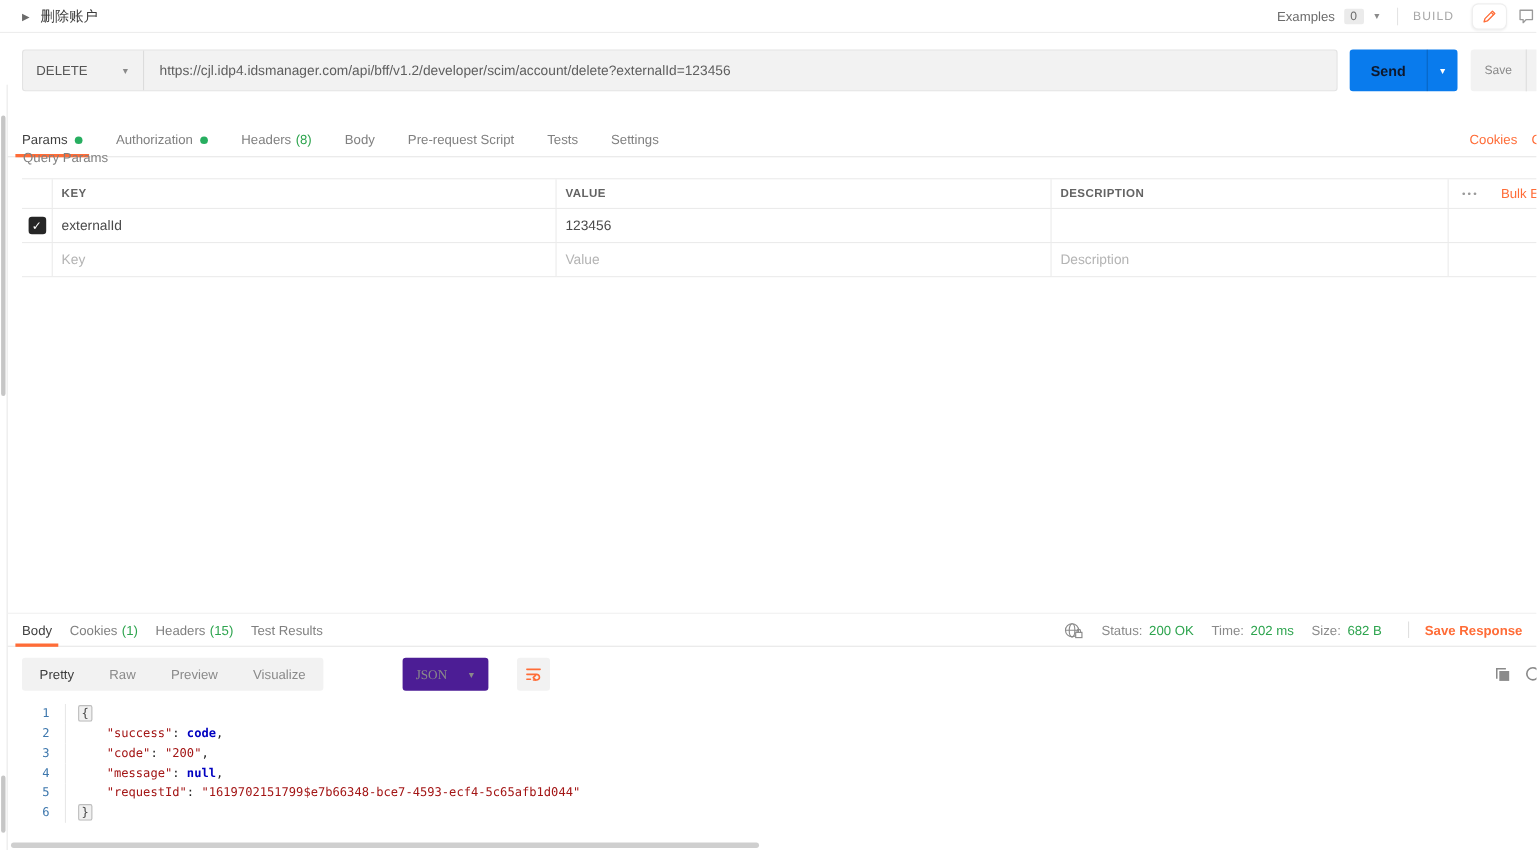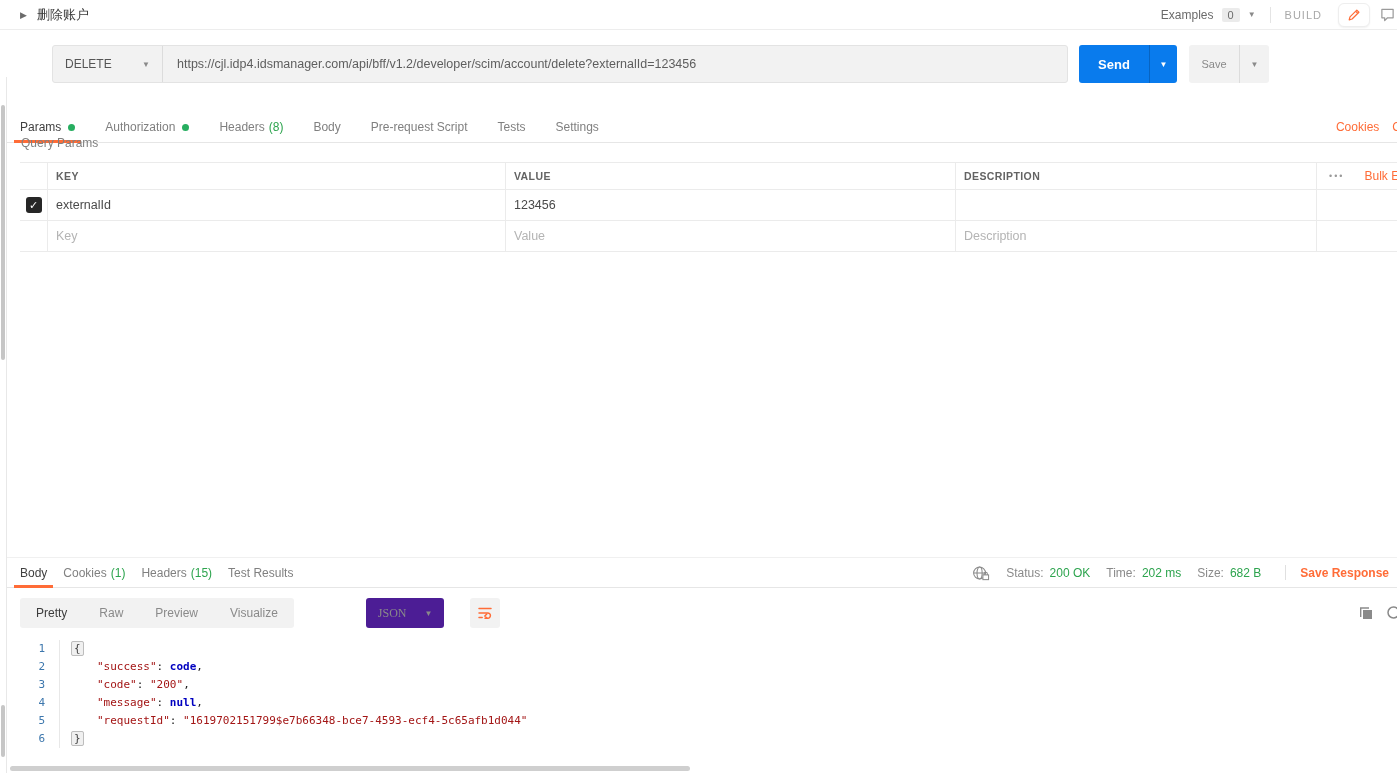--- a/index.html
+++ b/index.html
@@ -23,30 +23,30 @@
   .examples-badge { font-size:11px; color:#6b6b6b; background:#ebebeb; border-radius:2px; padding:1px 6px; margin-left:8px; }
   .small-caret { font-size:8px; color:#8a8a8a; margin-left:8px; }
   .vdiv { width:1px; height:16px; background:#e4e4e4; margin:0 14px; }
   .build-label { font-size:11px; color:#a8a8a8; letter-spacing:1px; margin-right:16px; }
   .pencil-btn { width:32px; height:24px; background:#fff; border:1px solid #eee; border-radius:6px;
     box-shadow:0 1px 2px rgba(0,0,0,.06); display:flex; align-items:center; justify-content:center; cursor:pointer; }
   .comment-btn { margin-left:10px; margin-right:-8px; display:flex; align-items:center; }
 
   
   .request-row { position:absolute; top:45px; left:20px; height:38px; display:flex; }
-  .url-group { width:1016px; display:flex; background:#f2f2f2; border:1px solid #e3e3e3; border-radius:3px;margin-left:32px; }
+  .url-group { width:1196px; display:flex; background:#f2f2f2; border:1px solid #e3e3e3; border-radius:3px; }
   .method-select { width:110px; display:flex; align-items:center; justify-content:space-between;
     padding:0 12px; border-right:1px solid #dcdcdc; cursor:pointer; }
   .method-label { font-size:12px; color:#555; }
   .url-input { flex:1; display:flex; align-items:center; padding-left:14px; font-size:12.5px; color:#5e5e5e;
     white-space:nowrap; overflow:hidden; }
   .send-btn { margin-left:11px; width:98px; background:#097bed; border:none; border-radius:3px;
     display:flex; align-items:stretch; cursor:pointer; }
   .send-label { flex:1; display:flex; align-items:center; justify-content:center;
-    color:#ffffff; font-size:13px; font-weight:600; }
+    color:#0f172a; font-size:13px; font-weight:600; }
   .send-arrow { width:28px; display:flex; align-items:center; justify-content:center;
     border-left:1px solid rgba(0,0,0,.18); color:#fff; font-size:8px; }
   .save-btn { margin-left:12px; width:80px; background:#f2f2f2; border:none; border-radius:3px;
     display:flex; align-items:stretch; cursor:pointer; }
   .save-label { width:50px; display:flex; align-items:center; justify-content:center; color:#8a8a8a; font-size:11px; }
   .save-arrow { width:30px; border-left:1px solid #dcdcdc; display:flex; align-items:center; justify-content:center;
     color:#8a8a8a; font-size:8px; }
 
   
   .req-tabs { position:absolute; top:112px; left:7px; right:0; height:31px; border-bottom:1px solid #e6e6e6;
@@ -77,21 +77,21 @@
   .mini-div { width:1px; height:18px; background:#e6e6e6; }
   .checkbox { width:16px; height:16px; background:#262626; border-radius:3px; color:#fff; font-size:11px;
     display:flex; align-items:center; justify-content:center; cursor:pointer; }
   .ph { color:#b4b4b4; }
 
   
   .resp-tabs { position:absolute; top:557px; left:7px; right:0; height:31px;
     border-top:1px solid #f0f0f0; border-bottom:1px solid #e6e6e6;
     display:flex; align-items:center; padding-left:13px; }
   .resp-tabs .tab { margin-right:16px; }
-  .resp-right { margin-left:auto; display:flex; align-items:center; gap:6px; padding-right:8px; }
+  .resp-right { margin-left:auto; display:flex; align-items:center; gap:6px; padding-right:13px; }
   .status-label { font-size:12px; color:#8a8a8a; white-space:nowrap; }
   .status-value { font-size:12px; color:#2da44e; white-space:nowrap; margin-right:10px; }
   .resp-div { width:1px; height:15px; background:#e0e0e0; margin:0 8px; }
   .save-response { font-size:12px; color:#ff6c37; font-weight:600; cursor:pointer; white-space:nowrap; }
   .globe-wrap { margin-right:10px; display:flex; align-items:center; }
 
   
   .resp-toolbar { position:absolute; top:598px; left:20px; right:0; height:30px; display:flex; align-items:center; }
   .seg-group { display:flex; background:#f2f2f2; border-radius:3px; height:30px; }
   .seg { padding:0 16px; display:flex; align-items:center; font-size:12px; color:#8a8a8a; cursor:pointer; }

